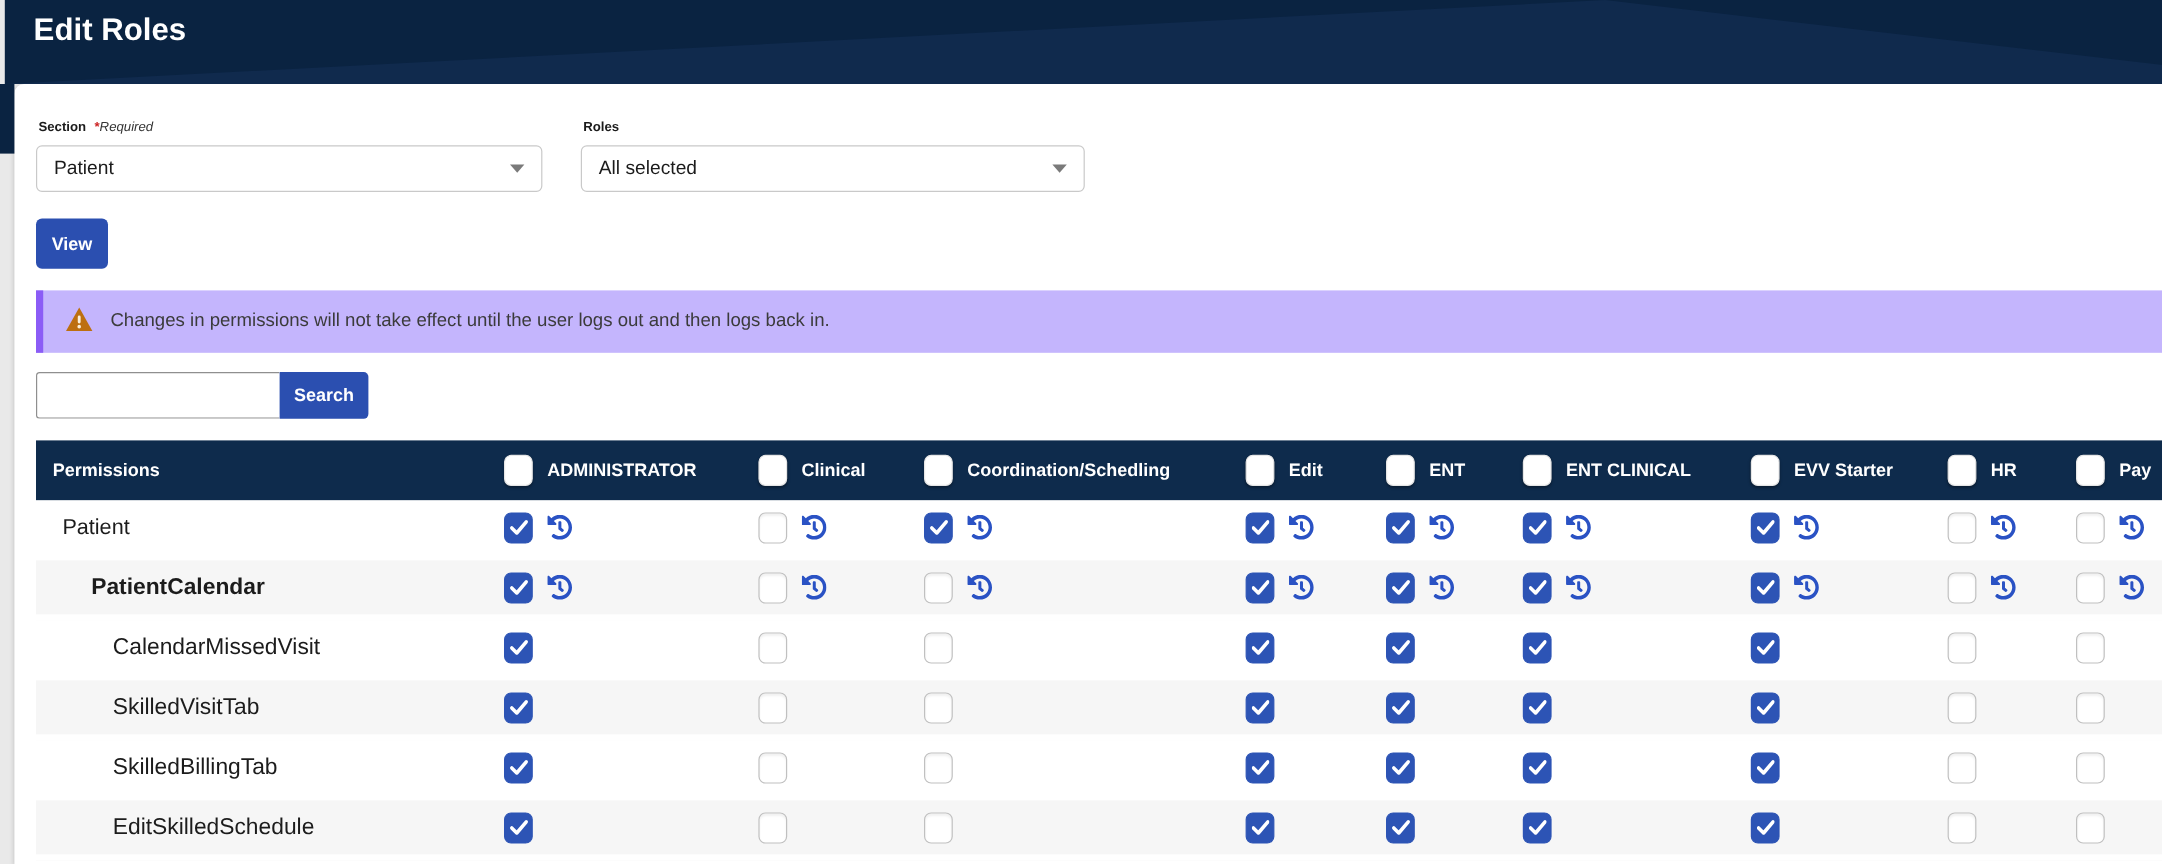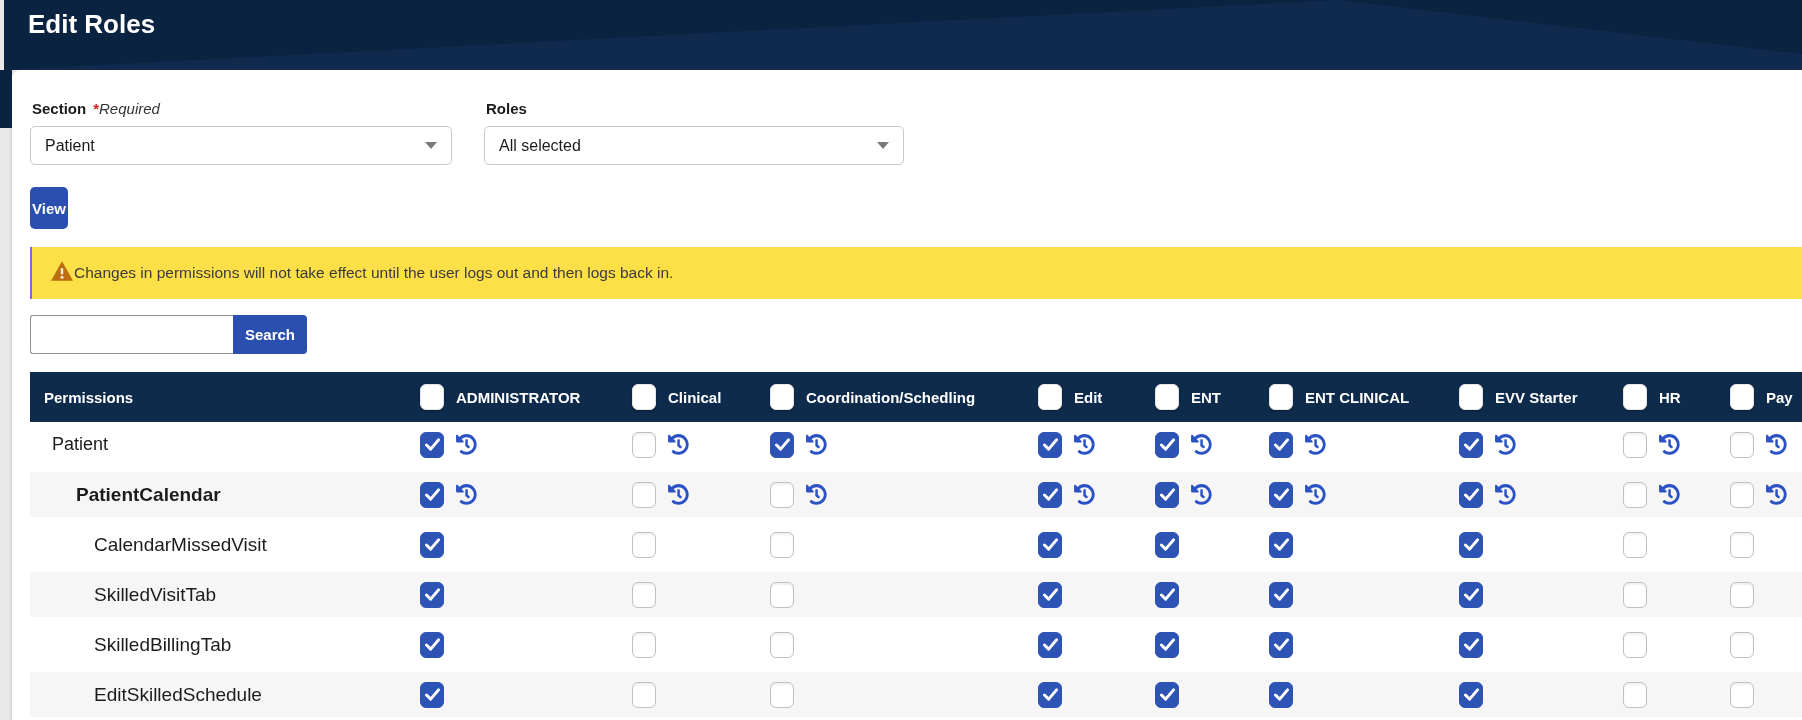--- a/index.html
+++ b/index.html
@@ -18,39 +18,39 @@
     background:#0a2341; z-index:1; }
 
   
   .card { position:absolute; left:12px; top:70px; width:1790px; height:650px;
     background:#ffffff; border-radius:8px 0 0 0; padding:28px 0 0 18px;
     box-shadow:0 1px 4px rgba(0,0,0,.18); overflow:hidden; }
 
   
   .form-row { display:flex; gap:32px; }
   .field { display:flex; flex-direction:column; }
-  .field-label-row { font-size:15px; font-weight:bold; color:#1b1b1b;
+  .field-label-row { font-size:11px; font-weight:bold; color:#1b1b1b;
     margin:2px 0 9px 2px; }
   .required-star { color:#cc2222; font-weight:bold; margin-left:7px; }
   .required-text { color:#333333; font-weight:normal; font-style:italic; }
   .select-box { width:422px; height:39px; border:1px solid #c9c9c9; border-radius:5px;
     background:#ffffff; display:flex; align-items:center; justify-content:space-between;
     padding:0 14px; font-size:16px; color:#1b1b1b; cursor:pointer; }
   .roles-field .select-box { width:420px;align-items:center; }
   .caret { width:0; height:0; border-left:6px solid transparent;
     border-right:6px solid transparent; border-top:7px solid #7a7a7a; }
 
   .btn { border:none; border-radius:5px; background:#2b4fb0; color:#ffffff;
     font-size:15px; font-weight:bold; cursor:pointer;
     font-family:"Liberation Sans","DejaVu Sans",sans-serif; }
-  .view-btn { margin-top:22px; width:38px; height:42px; display:block; }
-
-  
-  .warning { margin-top:18px; width:1772px; min-height:52px; background:#fde047;
-    border-left:2px solid #8b5cf6; display:flex; align-items:center; 
+  .view-btn { margin-top:22px; width:60px; height:42px; display:block; }
+
+  
+  .warning { margin-top:18px; width:1772px; min-height:52px; background:#c4b5fd;
+    border-left:6px solid #8b5cf6; display:flex; align-items:center; gap:14px;
     padding:0 0 0 18px; }
   .warning-text { font-size:15.5px; color:#3b3b3b; }
 
   
   .search-row { margin-top:16px; height:39px; display:flex; justify-content:flex-start;
     padding-right:12px; }
   .search-input { width:203px; height:39px; border:1px solid #8f8f8f;
     border-right:none; border-radius:3px 0 0 3px; padding:0 10px; font-size:15px;
     outline:none; font-family:"Liberation Sans","DejaVu Sans",sans-serif; }
   .search-btn { width:74px; height:39px; border-radius:0 4px 4px 0; }

